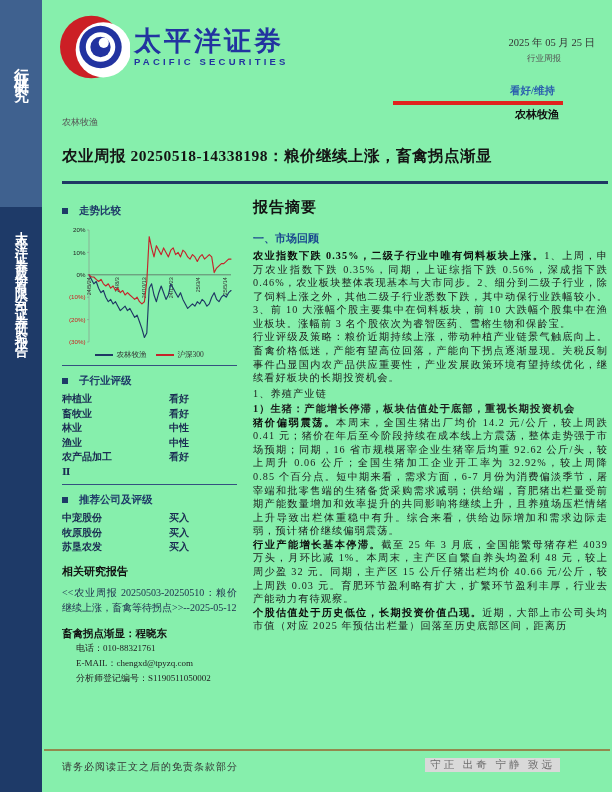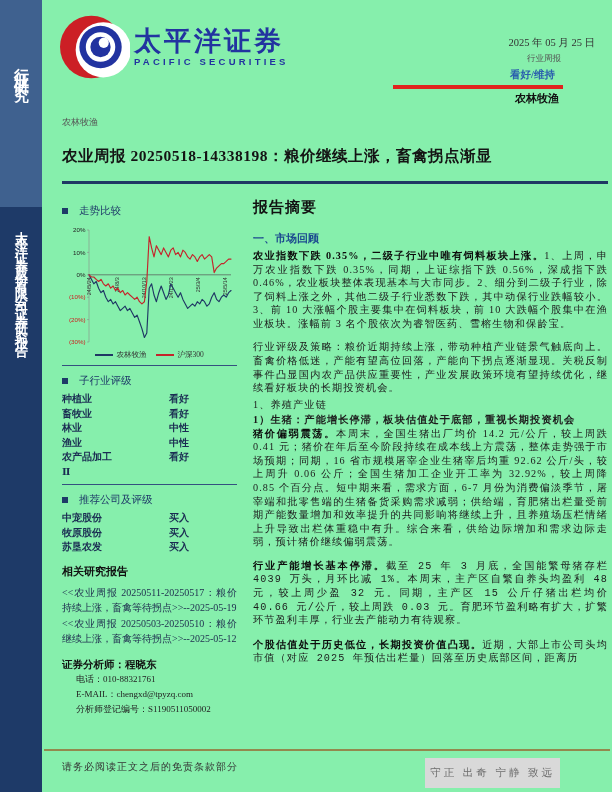--- a/index.html
+++ b/index.html
@@ -17,33 +17,33 @@
   
   .logo-wrap{position:absolute;left:60px;top:12px;display:flex;align-items:center;}
   .brand{margin-left:4px;font-family:"Liberation Sans",sans-serif;}
   .brand-cn{font-size:27px;font-weight:bold;color:#2233a0;letter-spacing:3px;line-height:1.05;}
   .brand-en{font-size:9.5px;font-weight:bold;color:#2233a0;letter-spacing:3.2px;}
   .industry-tag{position:absolute;left:62px;top:116px;font-size:9px;color:#555;}
 
   .meta{position:absolute;top:36px;right:17px;text-align:right;}
   .meta-date{font-size:10.5px;color:#333;}
   .meta-type{font-size:8.5px;color:#555;margin-top:3px;padding-right:34px;}
-  .meta-rating{font-size:10.5px;font-weight:bold;color:#2b5fae;margin-top:3px;padding-right:40px;}
+  .meta-rating{font-size:10.5px;font-weight:bold;color:#2b5fae;margin-top:19px;padding-right:40px;}
   .meta-line{height:3.5px;background:#e0231e;width:170px;margin:3px 32px 2px auto;}
   .meta-industry{font-size:11px;font-weight:bold;color:#111;margin-top:1px;padding-right:36px;}
 
   .report-title{position:absolute;left:62px;top:146px;width:546px;font-size:15.5px;font-weight:bold;color:#141414;letter-spacing:0.5px;}
   .title-rule{position:absolute;left:62px;top:181px;width:546px;height:3px;background:#1f3864;}
 
   
   .main{position:absolute;left:62px;top:196px;width:546px;height:552px;display:flex;gap:16px;overflow:hidden;}
   .col-left{width:175px;flex:none;}
   .col-right{flex:1;min-width:0;}
 
-  .sec-head{display:flex;align-items:center;font-weight:normal;color:#1e3a68;font-size:10.5px;margin:8px 0 4px;}
+  .sec-head{display:flex;align-items:center;font-weight:bold;color:#1e3a68;font-size:10.5px;margin:8px 0 4px;}
   .bullet{width:6px;height:6px;background:#1e3a68;margin-right:11px;flex:none;}
   .divider{height:1px;background:#35507f;margin:5px 0 4px;}
 
   .trend-chart{display:block;width:175px;height:128px;}
   .trend-legend{display:flex;justify-content:center;gap:10px;font-size:7.5px;color:#333;margin:0 0 4px;}
   .lg-item{display:flex;align-items:center;gap:3px;}
   .lg-swatch{display:inline-block;width:18px;height:2px;}
 
   .rate-row{display:flex;font-weight:bold;font-size:10px;color:#1a2c52;line-height:1.45;}
   .rate-name{width:107px;flex:none;}
@@ -52,29 +52,29 @@
 
   .related-head{font-size:11px;font-weight:bold;color:#111;margin:9px 0 6px;}
   .related-item{font-size:10px;line-height:1.5;color:#1d2c4e;text-align:justify;margin-bottom:1px;}
 
   .analyst-head{font-size:10.5px;font-weight:bold;color:#111;margin-top:12px;}
   .analyst-line{font-size:9px;color:#222;line-height:1.7;margin-left:14px;}
 
   .sum-title{font-size:15px;font-weight:bold;color:#111;letter-spacing:1px;margin:2px 0 14px;}
   .sec-blue{font-size:11px;font-weight:bold;color:#1c4b8f;margin:11px 0 3px;}
   p.body{font-size:10.2px;line-height:1.33;text-align:justify;letter-spacing:1.1px;color:#1b1b1b;}
-  p.body + p.body{margin-top:11px;font-family:Liberation Mono, monospace;}
+  p.body + p.body{margin-top:0;}
   .lead{font-weight:bold;color:#0c0c0c;}
   .subline{font-size:10.2px;letter-spacing:1.1px;line-height:1.33;margin-top:2px;}
   .subline.bold{font-weight:bold;}
 
   
   .foot-line{position:absolute;left:44px;top:749px;width:566px;height:2px;background:#93894e;}
   .foot-disclaimer{position:absolute;left:62px;top:760px;font-size:10px;color:#333;letter-spacing:1px;}
-  .foot-motto{position:absolute;right:52px;top:758px;font-size:10.5px;color:#6e6e6e;background:#d9d9d9;padding:8px 5px;letter-spacing:3px;}
+  .foot-motto{position:absolute;right:52px;top:758px;font-size:10.5px;color:#6e6e6e;background:#d9d9d9;padding:0 5px;letter-spacing:3px;}
 </style>
 </head>
 <body>
 
 <div class="page">
 
   <div class="sb-top">
     <div class="vtext">行业研究</div>
   </div>
   <div class="sb-bottom">
@@ -194,24 +194,23 @@
             <span class="rate-name">牧原股份</span>
             <span class="rate-val">买入</span>
           </div>
         <div class="rate-row">
             <span class="rate-name">苏垦农发</span>
             <span class="rate-val">买入</span>
           </div>
       </div>
 
       <div class="related-head">相关研究报告</div>
-      <p class="related-item">&lt;&lt;农业周报 20250511-20250517：粮价持续上涨，畜禽等待拐点&gt;&gt;--2025-05-19</p>
       <p class="related-item">&lt;&lt;农业周报 20250503-20250510：粮价继续上涨，畜禽等待拐点&gt;&gt;--2025-05-12</p>
 
-      <div class="analyst-head">证券分析师：程晓东</div>
+      <div class="analyst-head">畜禽拐点渐显：程晓东</div>
       <div class="analyst-line">电话：010-88321761</div>
       <div class="analyst-line">E-MAIL：chengxd@tpyzq.com</div>
       <div class="analyst-line">分析师登记编号：S1190511050002</div>
     </div>
 
     <div class="col-right">
       <div class="sum-title">报告摘要</div>
 
       <div class="sec-blue">一、市场回顾</div>
       <p class="body"><span class="lead">农业指数下跌 0.35%，二级子行业中唯有饲料板块上涨。</span><span>1、上周，申万农业指数下跌 0.35%，同期，上证综指下跌 0.56%，深成指下跌 0.46%，农业板块整体表现基本与大市同步。2、细分到二级子行业，除了饲料上涨之外，其他二级子行业悉数下跌，其中动保行业跌幅较小。3、前 10 大涨幅个股主要集中在饲料板块，前 10 大跌幅个股集中在渔业板块。涨幅前 3 名个股依次为睿智医药、雪榕生物和保龄宝。</span></p>

